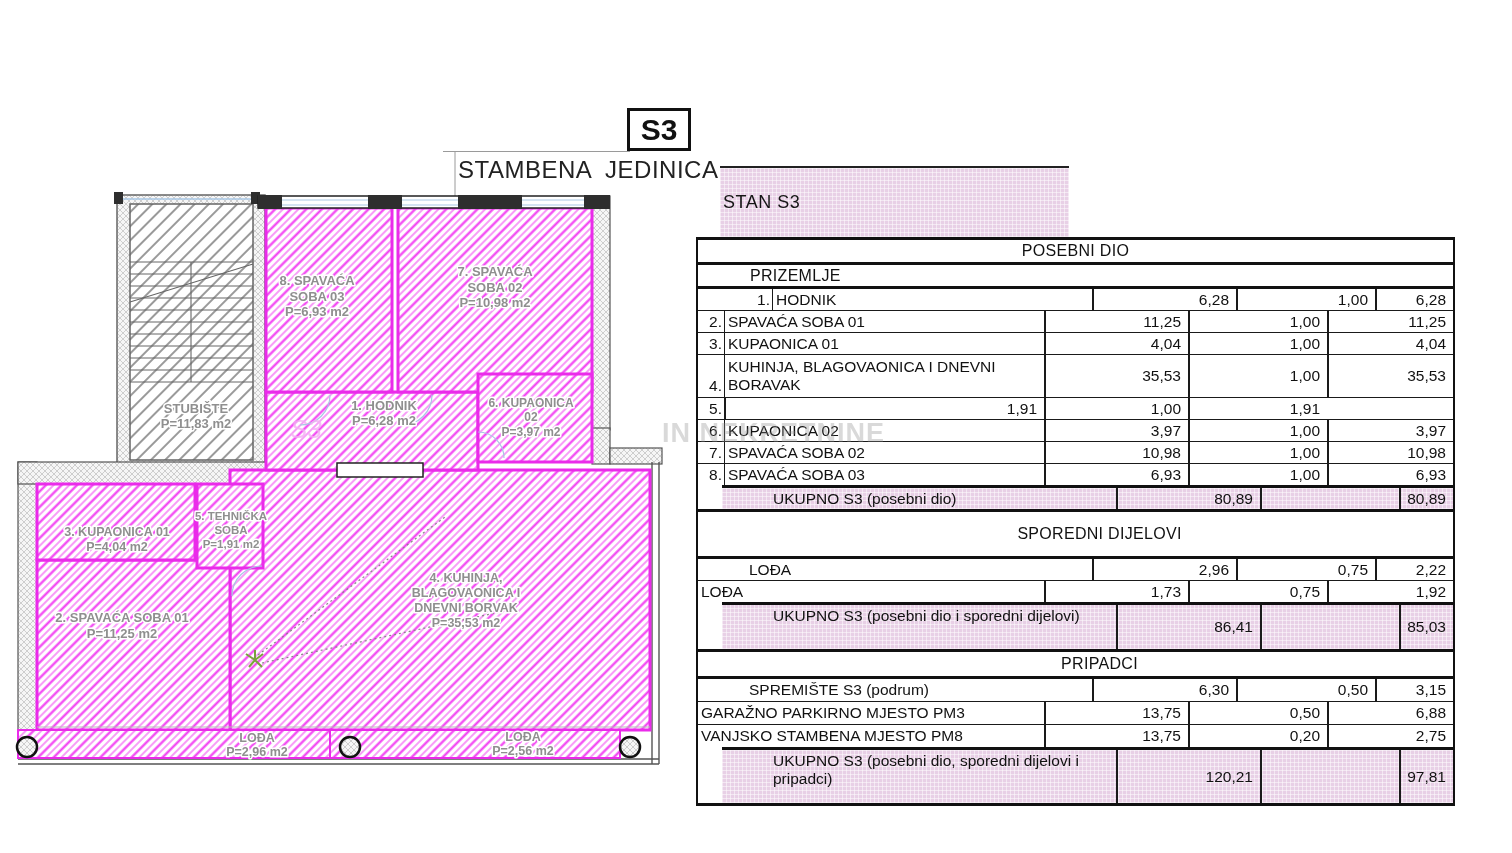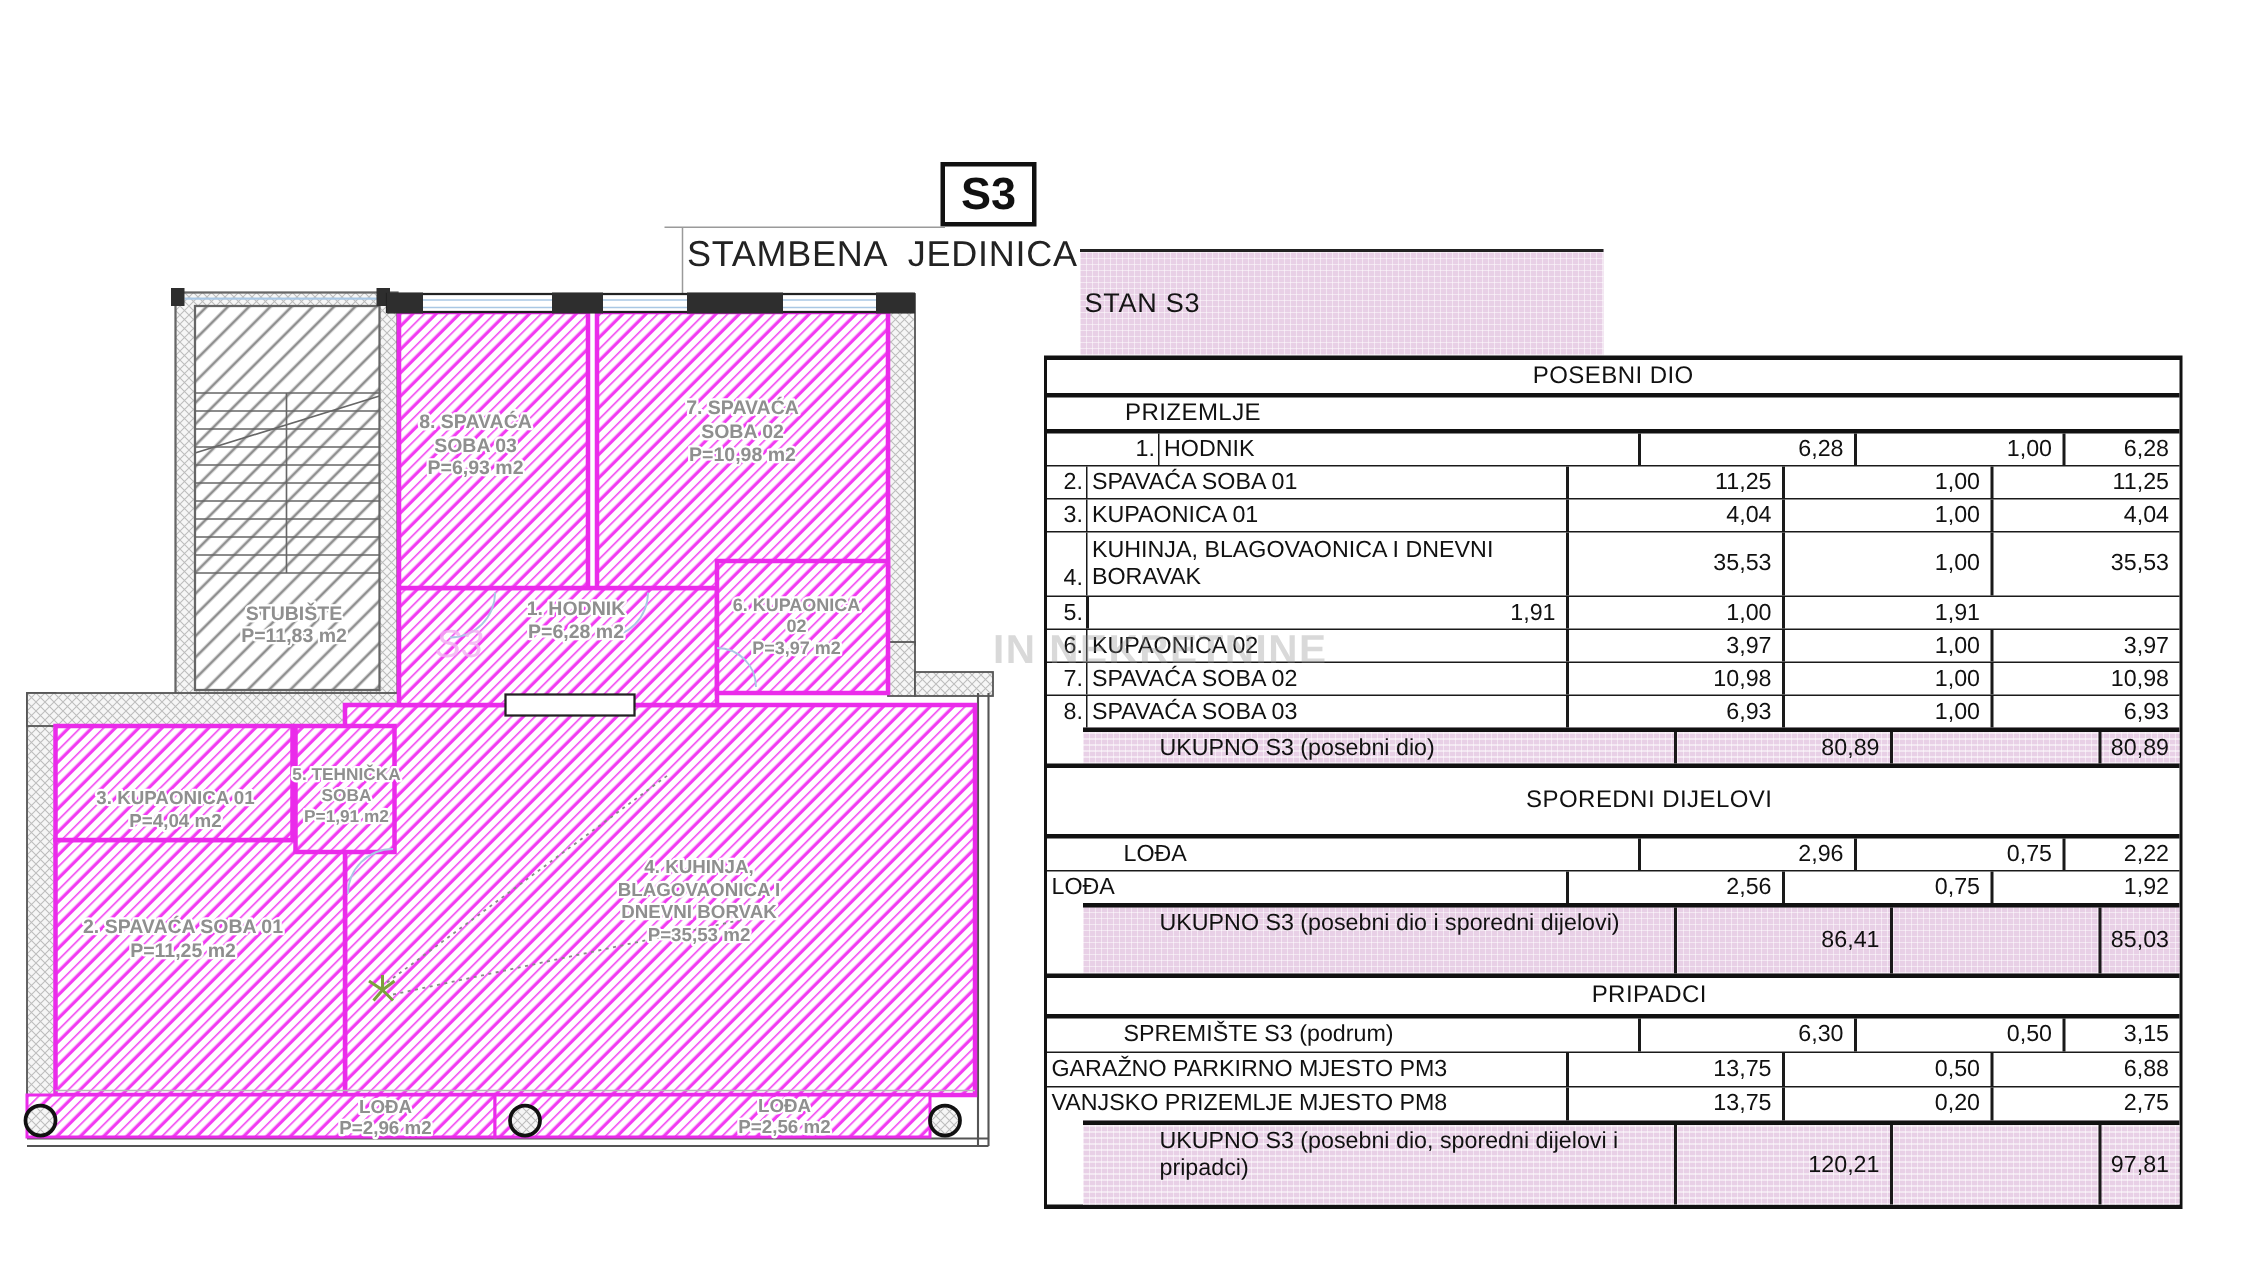--- a/index.html
+++ b/index.html
@@ -297,21 +297,21 @@
 
     <div class="trow thick" style="height:21px">
       <div class="c lbl span2">LOĐA</div>
       <div class="c val">2,96</div>
       <div class="c val">0,75</div>
       <div class="c val">2,22</div>
     </div>
 
     <div class="trow" style="height:21px">
       <div class="c lbl span2">LOĐA</div>
-      <div class="c val">2,56</div>
+      <div class="c val">1,73</div>
       <div class="c val">0,75</div>
       <div class="c val">1,92</div>
     </div>
 
     <div class="trow thick pinkbg" style="height:44px">
       <div class="c lbl span2 start">UKUPNO S3 (posebni dio i sporedni dijelovi)</div>
       <div class="c val">86,41</div>
       <div class="c val"></div>
       <div class="c val">85,03</div>
     </div>
@@ -328,21 +328,21 @@
     </div>
 
     <div class="trow" style="height:22px">
       <div class="c lbl span2">GARAŽNO PARKIRNO MJESTO PM3</div>
       <div class="c val">13,75</div>
       <div class="c val">0,50</div>
       <div class="c val">6,88</div>
     </div>
 
     <div class="trow" style="height:22px">
-      <div class="c lbl span2">VANJSKO PRIZEMLJE MJESTO PM8</div>
+      <div class="c lbl span2">VANJSKO STAMBENA MJESTO PM8</div>
       <div class="c val">13,75</div>
       <div class="c val">0,20</div>
       <div class="c val">2,75</div>
     </div>
 
     <div class="trow thick pinkbg" style="height:53px">
       <div class="c lbl span2 start">UKUPNO S3 (posebni dio, sporedni dijelovi i pripadci)</div>
       <div class="c val">120,21</div>
       <div class="c val"></div>
       <div class="c val">97,81</div>

